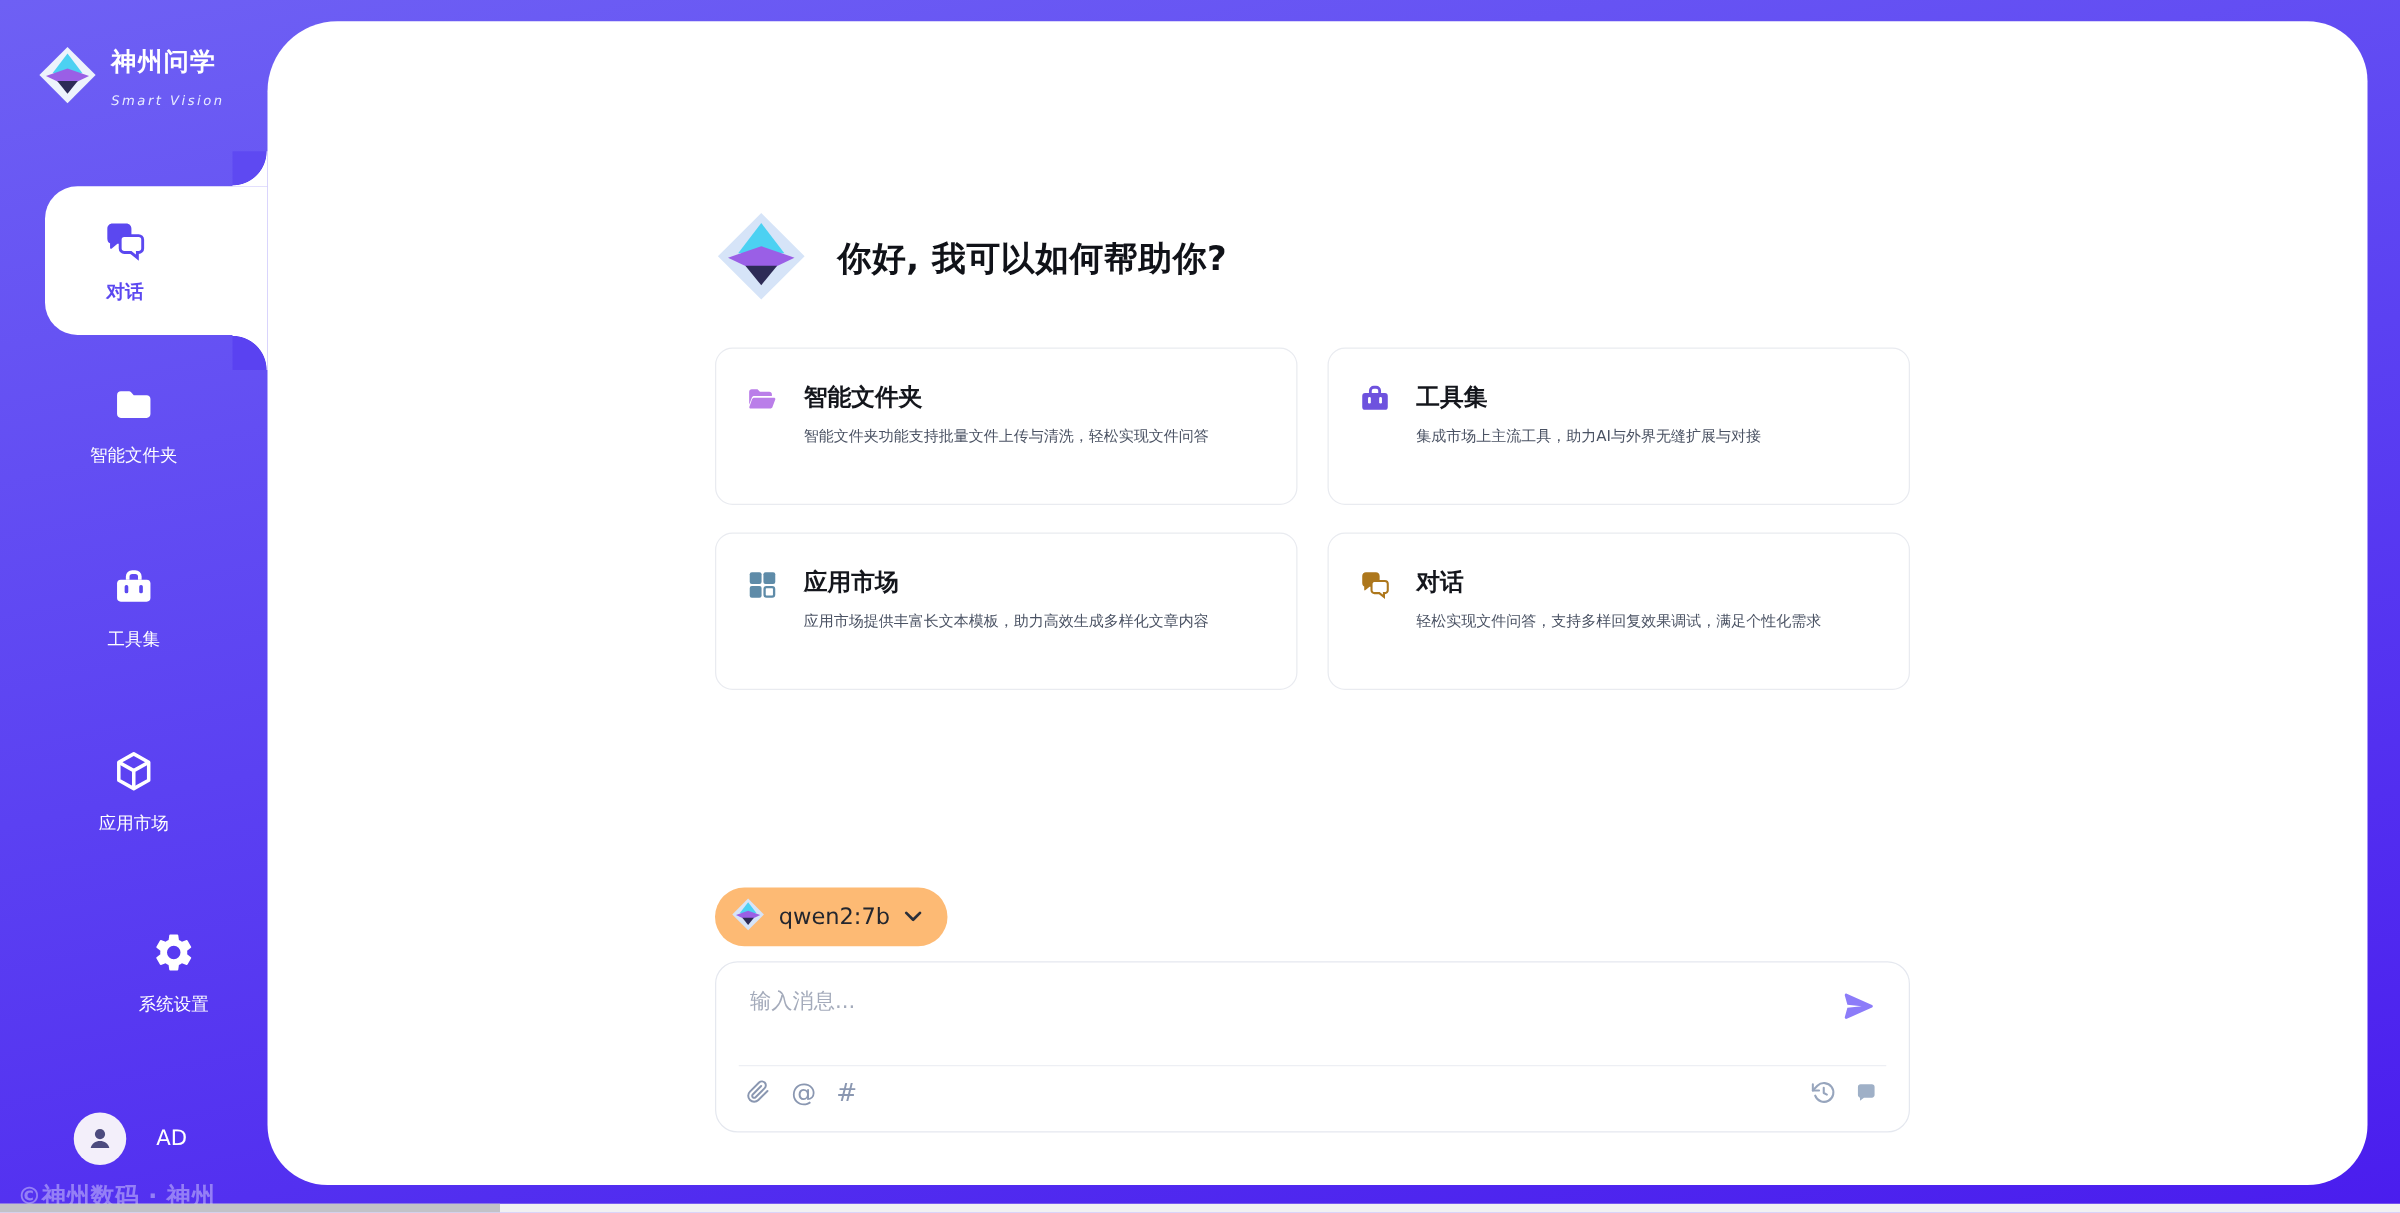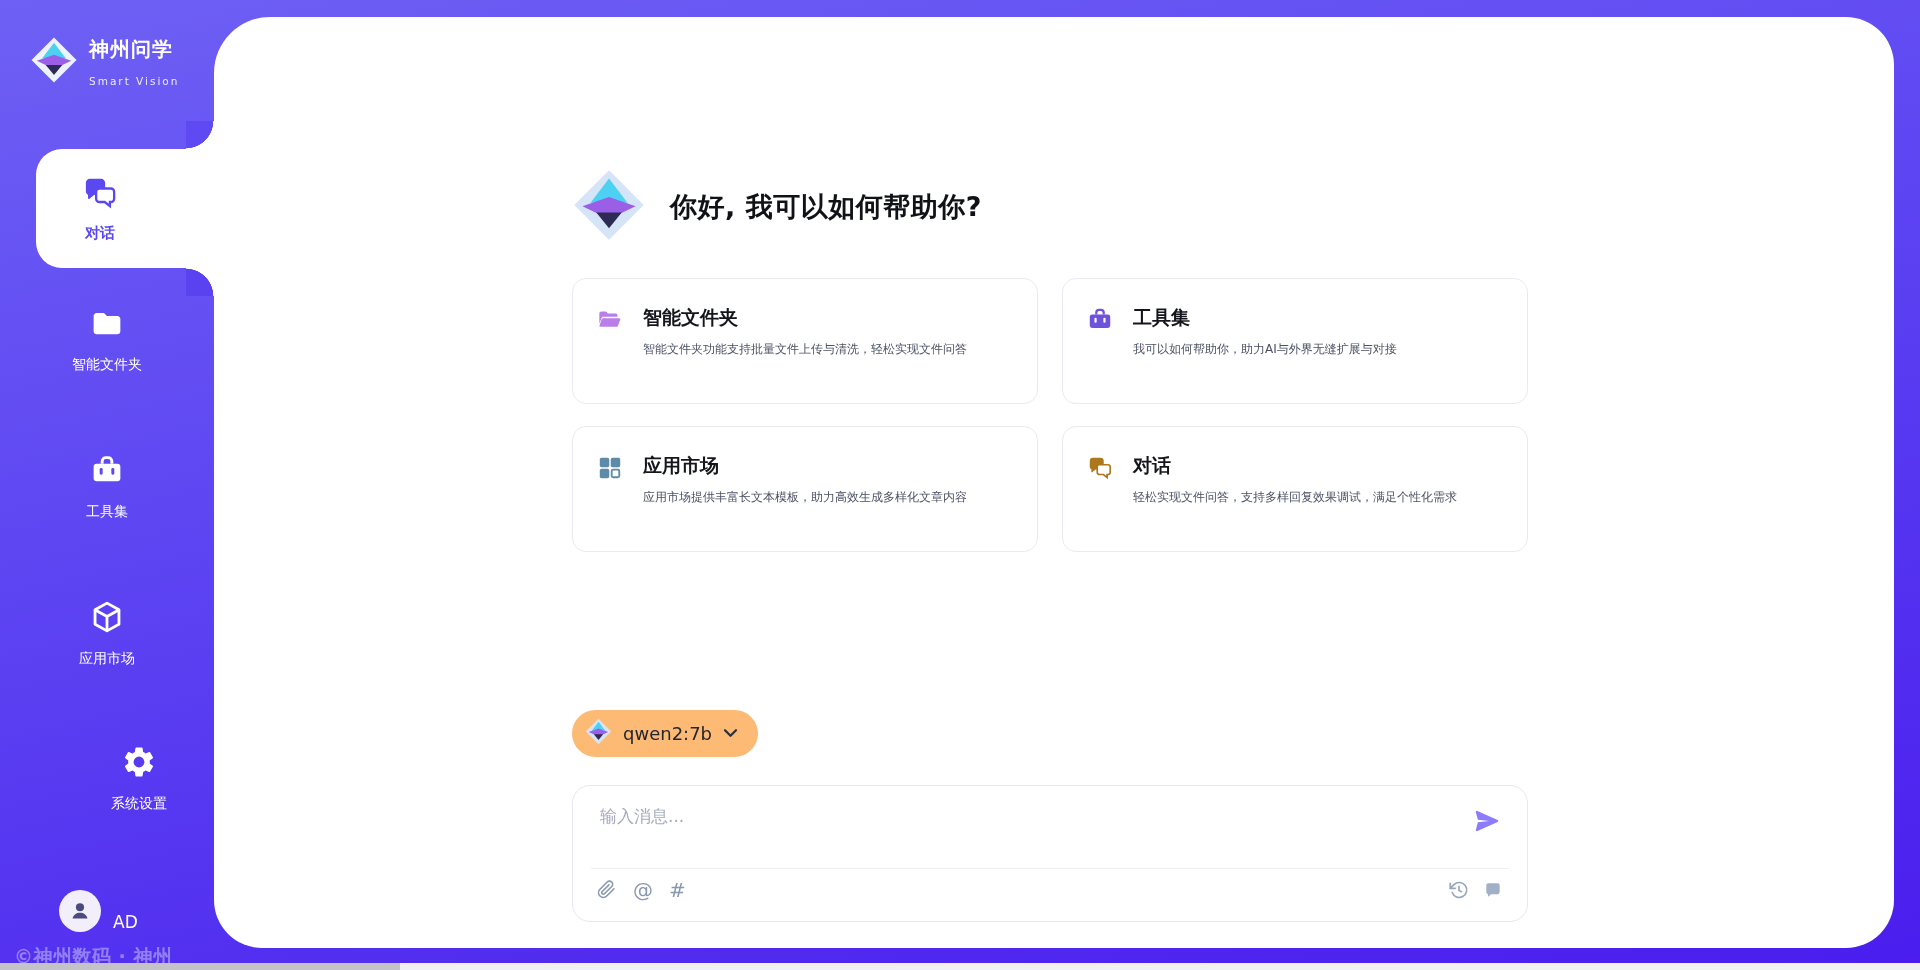--- a/index.html
+++ b/index.html
@@ -4,38 +4,38 @@
 <style>
   * { margin:0; padding:0; box-sizing:border-box; }
   html,body { width:1920px; height:970px; overflow:hidden; font-family:"DejaVu Sans","Liberation Sans",sans-serif; }
   .page { position:relative; width:1920px; height:970px;
           background:linear-gradient(168deg,#6E60F4 0%,#5B41F2 48%,#4A1DEE 100%); }
 
   
   .sidebar { position:absolute; left:0; top:16px; width:186px; height:100%; }
   .brand { position:absolute; left:30px; top:20px; display:flex; align-items:center; gap:11px; }
   .brand-title { color:#fff; font-size:20px; font-weight:bold; letter-spacing:1px; line-height:1.1; }
-  .brand-sub { color:#E8ECFF; font-size:10.5px; letter-spacing:2px; margin-top:15px; }
+  .brand-sub { color:#E8ECFF; font-size:10.5px; letter-spacing:2px; margin-top:15px;font-style:italic; }
 
   .tab-active { position:absolute; left:36px; top:133px; width:178px; height:119px;
                 background:#fff; border-radius:26px 0 0 26px; cursor:pointer; z-index:2; }
   .fillet { position:absolute; right:0; width:28px; height:28px; }
   .fillet-top { top:-28px; background:radial-gradient(circle 28px at 0 0,#5E49F2 0 27px,#fff 27.6px); }
   .fillet-bottom { bottom:-28px; background:radial-gradient(circle 28px at 0 100%,#5A42F1 0 27px,#fff 27.6px); }
   .tab-inner { position:absolute; left:0; top:0; width:128px; height:100%;
                display:flex; flex-direction:column; align-items:center; justify-content:center; gap:9px;
                color:#5B48F0; }
   .tab-inner .lbl { font-size:15px; font-weight:bold; }
 
   .nav-item { position:absolute; left:0; width:214px; display:flex; flex-direction:column;
               align-items:center; gap:11px; color:#fff; cursor:pointer; }
   .nav-item .lbl { font-size:14px; }
   .ni-1{ top:291px; } .ni-2{ top:438px; } .ni-3{ top:583px; } .ni-4{ top:728px;margin-left:32px; }
 
-  .user-row { position:absolute; left:59px; top:874px; display:flex; align-items:flex-end; gap:12px; cursor:pointer; }
+  .user-row { position:absolute; left:59px; top:874px; display:flex; align-items:center; gap:24px; cursor:pointer; }
   .avatar { width:42px; height:42px; border-radius:50%; background:#F3EFFA; display:flex; align-items:center; justify-content:center; }
   .user-name { color:#fff; font-size:17px; }
   .side-footer { position:absolute; left:14px; top:928px; color:rgba(255,255,255,.38); font-size:19px; letter-spacing:.5px;font-weight:bold; }
 
   
   .panel { position:absolute; left:214px; top:17px; right:26px; bottom:22px;
            background:#fff; border-radius:56px 48px 48px 48px; }
   .content { position:absolute; left:358px; top:0; width:956px; height:100%; }
 
   .greeting { position:absolute; left:0; top:151px; display:flex; align-items:center; gap:24px; }
@@ -45,21 +45,21 @@
   .card { width:466px; height:126px; border:1px solid #E9EBF0; border-radius:14px; background:#fff;
           padding:26px 26px 0 24px; display:flex; align-items:flex-start; cursor:pointer; }
   .card-ic { width:26px; height:26px; flex:0 0 26px; margin-right:20px; margin-top:2px; }
   .card-title { font-size:19px; font-weight:bold; color:#14161c; }
   .card-desc { font-size:12px; color:#4A5263; line-height:1.55; margin-top:9px; max-width:368px; }
 
   .model-pill { position:absolute; left:0; top:693px; height:47px; display:inline-flex; align-items:center;
                 gap:11px; padding:0 20px 0 13px; background:#fdba74; border-radius:24px; cursor:pointer; }
   .model-pill .val { font-size:18px; color:#23262E; }
 
-  .composer { position:absolute; left:0; top:768px; width:956px; height:137px; background:#fff;
+  .composer { position:absolute; left:0; top:752px; width:956px; height:137px; background:#fff;
               border:1px solid #E5E8EF; border-radius:18px; }
   .composer .ph { position:absolute; left:27px; top:19px; font-size:17px; color:#A4ABBB; cursor:text; }
   .send-btn { position:absolute; right:26px; top:21px; width:28px; height:28px; cursor:pointer; color:#8C7CF9; }
   .comp-divider { position:absolute; left:18px; right:18px; top:82px; border-top:1px solid #EDEFF4; }
   .comp-toolbar { position:absolute; left:24px; right:24px; top:94px; display:flex; align-items:center; color:#8A97B1; }
   .comp-toolbar .glyph { font-size:20px; line-height:1; cursor:pointer; }
   .tool-gap { margin-left:16px; }
   .comp-right { margin-left:auto; display:flex; align-items:center; gap:14px; color:#97A5BD; }
   .ticon { width:20px; height:20px; cursor:pointer; }
 
@@ -190,21 +190,21 @@
           <span class="card-ic" style="color: rgb(110, 82, 222);">
             <svg width="26" height="26" viewBox="0 0 28 28">
               <path d="M10 8V6a3 3 0 0 1 3-3h2a3 3 0 0 1 3 3v2" fill="none" stroke="currentColor" stroke-width="2.4"></path>
               <rect x="3" y="8" width="22" height="14.5" rx="2.5" fill="currentColor"></rect>
               <rect x="8" y="11.5" width="2.4" height="5.5" rx="1.1" fill="#fff"></rect>
               <rect x="17.6" y="11.5" width="2.4" height="5.5" rx="1.1" fill="#fff"></rect>
             </svg>
           </span>
           <div>
             <div class="card-title">工具集</div>
-            <div class="card-desc">我可以如何帮助你，助力AI与外界无缝扩展与对接</div>
+            <div class="card-desc">集成市场上主流工具，助力AI与外界无缝扩展与对接</div>
           </div>
         </div>
 
         <div class="card">
           <span class="card-ic" style="color: rgb(94, 139, 168);">
             <svg width="26" height="26" viewBox="0 0 28 28" fill="currentColor">
               <rect x="3" y="3" width="10.2" height="10.2" rx="1.8"></rect>
               <rect x="14.8" y="3" width="10.2" height="10.2" rx="1.8"></rect>
               <rect x="3" y="14.8" width="10.2" height="10.2" rx="1.8"></rect>
               <rect x="15.8" y="15.8" width="8.2" height="8.2" rx="1.6" fill="none" stroke="currentColor" stroke-width="2"></rect>

